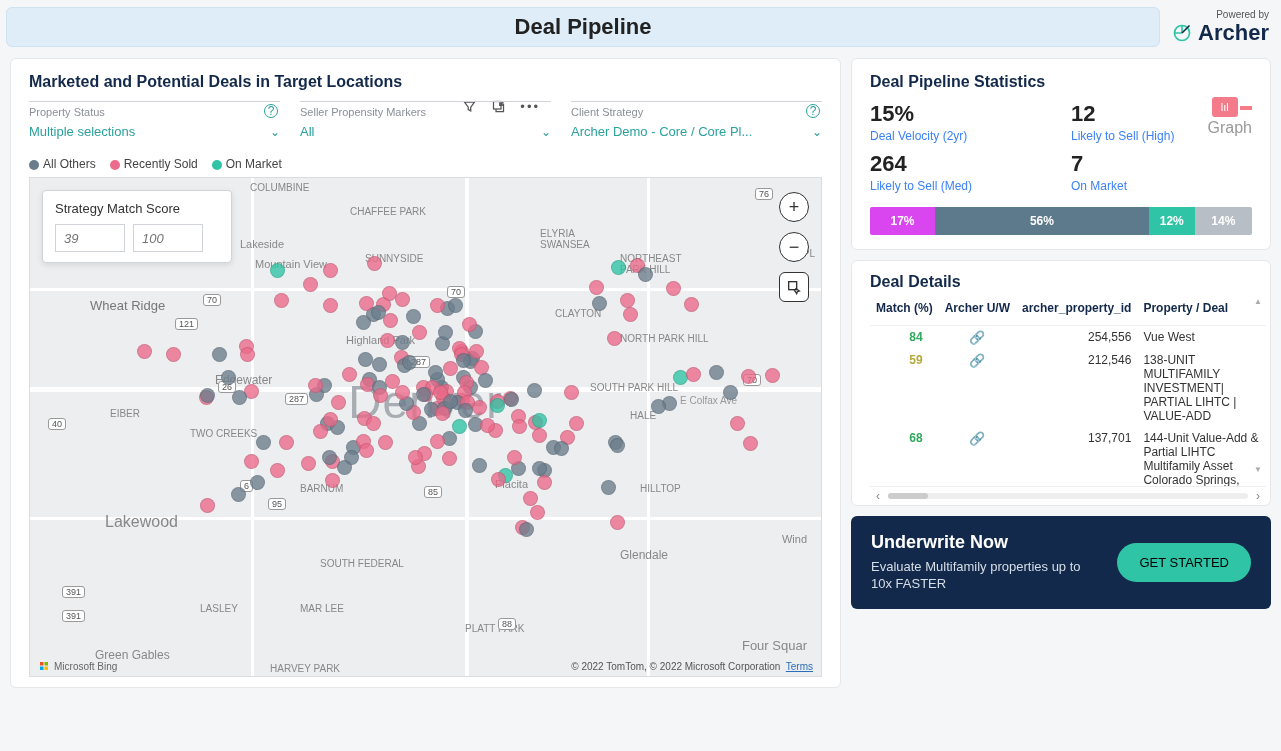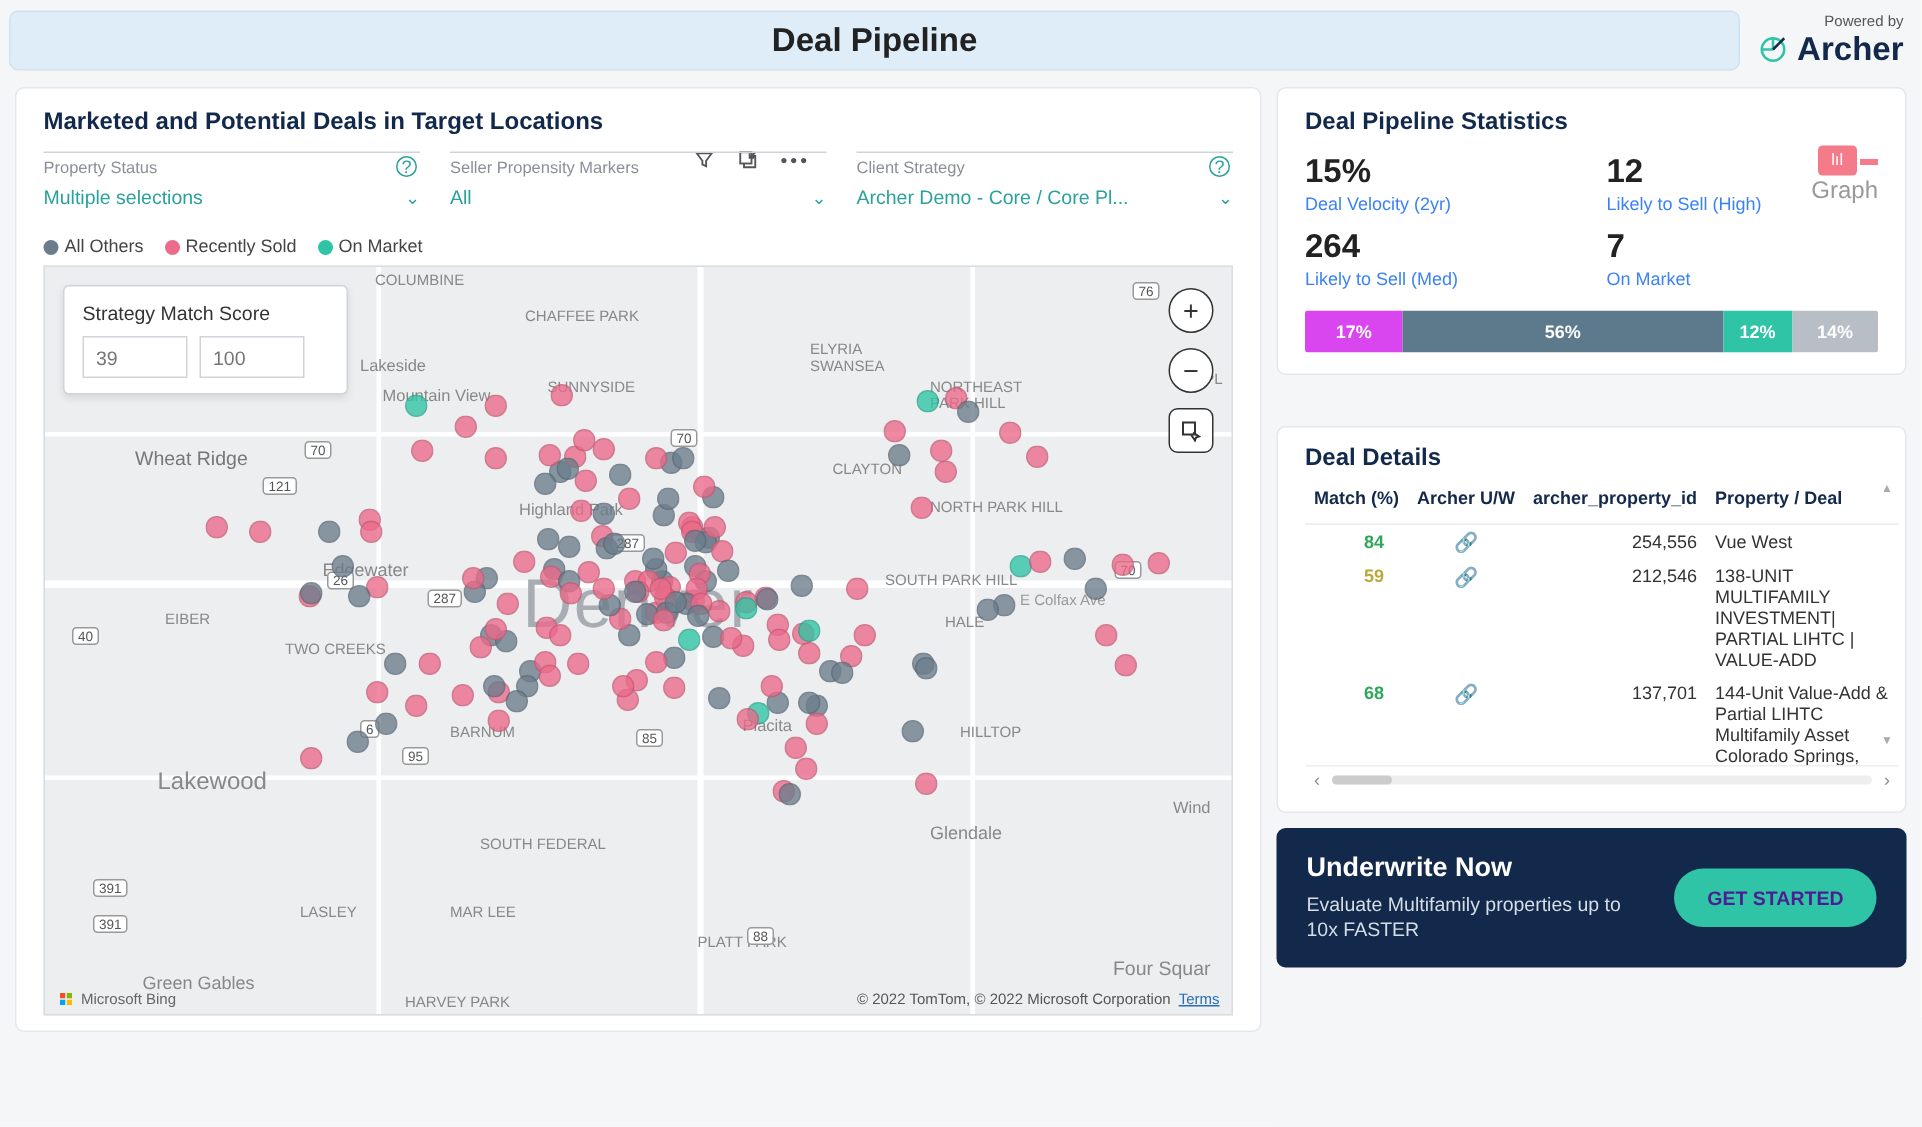--- a/index.html
+++ b/index.html
@@ -30,55 +30,55 @@
   .dot-teal { background: #2fc4a5; }
   .map-wrap { position: relative; margin-top: 6px; height: 500px; background: #eceef0; border: 1px solid #d9dde1; overflow: hidden; }
   .map-label-city { position: absolute; left: 50%; top: 45%; transform: translate(-50%,-50%); font-size: 46px; color: #a8adb4; letter-spacing: 1px; user-select: none; }
   .map-street { position: absolute; background: #fff; }
   .zoom-ctrls { position: absolute; right: 12px; top: 14px; display: flex; flex-direction: column; gap: 10px; }
   .zoom-btn { width: 30px; height: 30px; border: 1.5px solid #333; background: #fff; border-radius: 50%; display: flex; align-items: center; justify-content: center; font-size: 18px; cursor: pointer; }
   .zoom-btn.sq { border-radius: 6px; font-size: 14px; }
   .score-card { position: absolute; left: 12px; top: 12px; background: #fff; border: 1px solid #d0d3d9; border-radius: 4px; padding: 10px 12px; width: 190px; box-shadow: 0 2px 6px rgba(0,0,0,0.1); }
   .score-card .sc-title { font-size: 13px; color: #333; margin-bottom: 8px; }
   .score-inputs { display: flex; gap: 8px; }
-  .score-inputs input { width: 70px; height: 28px; border: 1px solid #d0d3d9; border-radius: 0; padding: 0 8px; color: #777; font-size: 13px; }
+  .score-inputs input { width: 70px; height: 28px; border: 1px solid #d0d3d9; border-radius: 0; padding: 0 8px; color: #777; font-size: 13px; font-style: italic; }
   .map-attr { position: absolute; bottom: 4px; left: 8px; font-size: 10px; color: #666; display: flex; align-items: center; gap: 4px; }
   .map-attr-right { position: absolute; bottom: 4px; right: 8px; font-size: 10px; color: #555; }
   .map-attr-right a { color: #2a6ebb; }
   .mdot { position: absolute; width: 15px; height: 15px; border-radius: 50%; opacity: 0.78; border: 1px solid rgba(0,0,0,0.15); }
   .stats-grid { display: grid; grid-template-columns: 1fr 1fr; gap: 8px 20px; position: relative; }
   .stat .big { font-size: 22px; font-weight: 700; color: #222; }
   .stat .sub { font-size: 12px; color: #3b82f6; margin-top: 2px; }
   .graph-badge { position: absolute; right: 0; top: -4px; text-align: center; }
   .graph-badge .g-icon { background: #f47b8a; color: #fff; width: 26px; height: 20px; border-radius: 3px; display: flex; align-items: center; justify-content: center; font-size: 11px; margin: 0 auto 2px; }
   .graph-badge .g-handle { width: 12px; height: 4px; background: #f47b8a; display: inline-block; vertical-align: middle; margin-left: -2px; }
   .graph-badge .g-label { font-size: 16px; color: #999; }
   .stacked-bar { display: flex; height: 28px; margin-top: 14px; border-radius: 2px; overflow: hidden; color: #fff; font-size: 12px; font-weight: 600; }
   .seg { display: flex; align-items: center; justify-content: center; }
   .seg1 { background: #d946ef; }
   .seg2 { background: #5c7a8c; }
   .seg3 { background: #2fc4a5; }
   .seg4 { background: #b8bec5; }
   .bar-legend { display: flex; gap: 14px; justify-content: center; margin-top: 8px; font-size: 12px; color: #444; }
-  .details-panel { padding: 12px 4px 12px 18px; margin-top: 24px; }
+  .details-panel { padding: 12px 4px 0 18px; }
   .tbl { width: 100%; font-size: 12px; border-collapse: collapse; }
   .tbl th { text-align: left; color: #13294b; font-weight: 600; padding: 4px 6px 10px 6px; border-bottom: 1px solid #eceef0; white-space: nowrap; }
   .tbl td { padding: 4px 6px; vertical-align: top; }
   .tbl td.match { font-weight: 700; text-align: right; padding-right: 16px; }
   .m-green { color: #2fa85b; }
   .m-olive { color: #b7a93c; }
   .link-icon { color: #2a6ebb; cursor: pointer; font-size: 13px; }
   .tbl-scroll { height: 190px; overflow: hidden; border-bottom: 1px solid #eceef0; position: relative; }
   .hscroll { display: flex; align-items: center; justify-content: space-between; padding: 2px 6px; color: #888; font-size: 12px; }
   .hscroll .track { flex:1; height:6px; background:#eee; margin:0 8px; border-radius:3px; position:relative; }
   .hscroll .thumb { position:absolute; left:0; top:0; height:6px; width:40px; background:#ccc; border-radius:3px; }
   .cta-panel { background: #13294b; color: #fff; border-radius: 6px; padding: 16px 20px; display: flex; align-items: center; justify-content: space-between; gap: 16px; }
   .cta-panel h3 { font-size: 18px; font-weight: 700; margin-bottom: 6px; }
   .cta-panel p { font-size: 13px; color: #d5dde6; line-height: 1.3; }
-  .cta-btn { background: #2fc4a5; color: #4c1d95; border: none; padding: 12px 22px; border-radius: 22px; font-weight: 700; font-size: 13px; white-space: nowrap; cursor: pointer; }
+  .cta-btn { background: #2fc4a5; color: #000000; border: none; padding: 12px 22px; border-radius: 22px; font-weight: 400; font-size: 13px; white-space: nowrap; cursor: pointer; }
   .mini-label { position:absolute; font-size:10px; color:#888; text-transform:uppercase; user-select:none; white-space:nowrap; }
   .road-shield { position:absolute; font-size:9px; background:#fff; border:1px solid #999; padding:0 3px; border-radius:3px; color:#555; }
   .vscroll { position:absolute; right:4px; top:0; bottom:12px; width:8px; }
   .vscroll::before { content:'▲'; position:absolute; top:0; left:0; font-size:8px; color:#aaa; }
   .vscroll::after { content:'▼'; position:absolute; bottom:0; left:0; font-size:8px; color:#aaa; }
 </style>
 </head>
 <body>
 
 <div class="header-bar">

